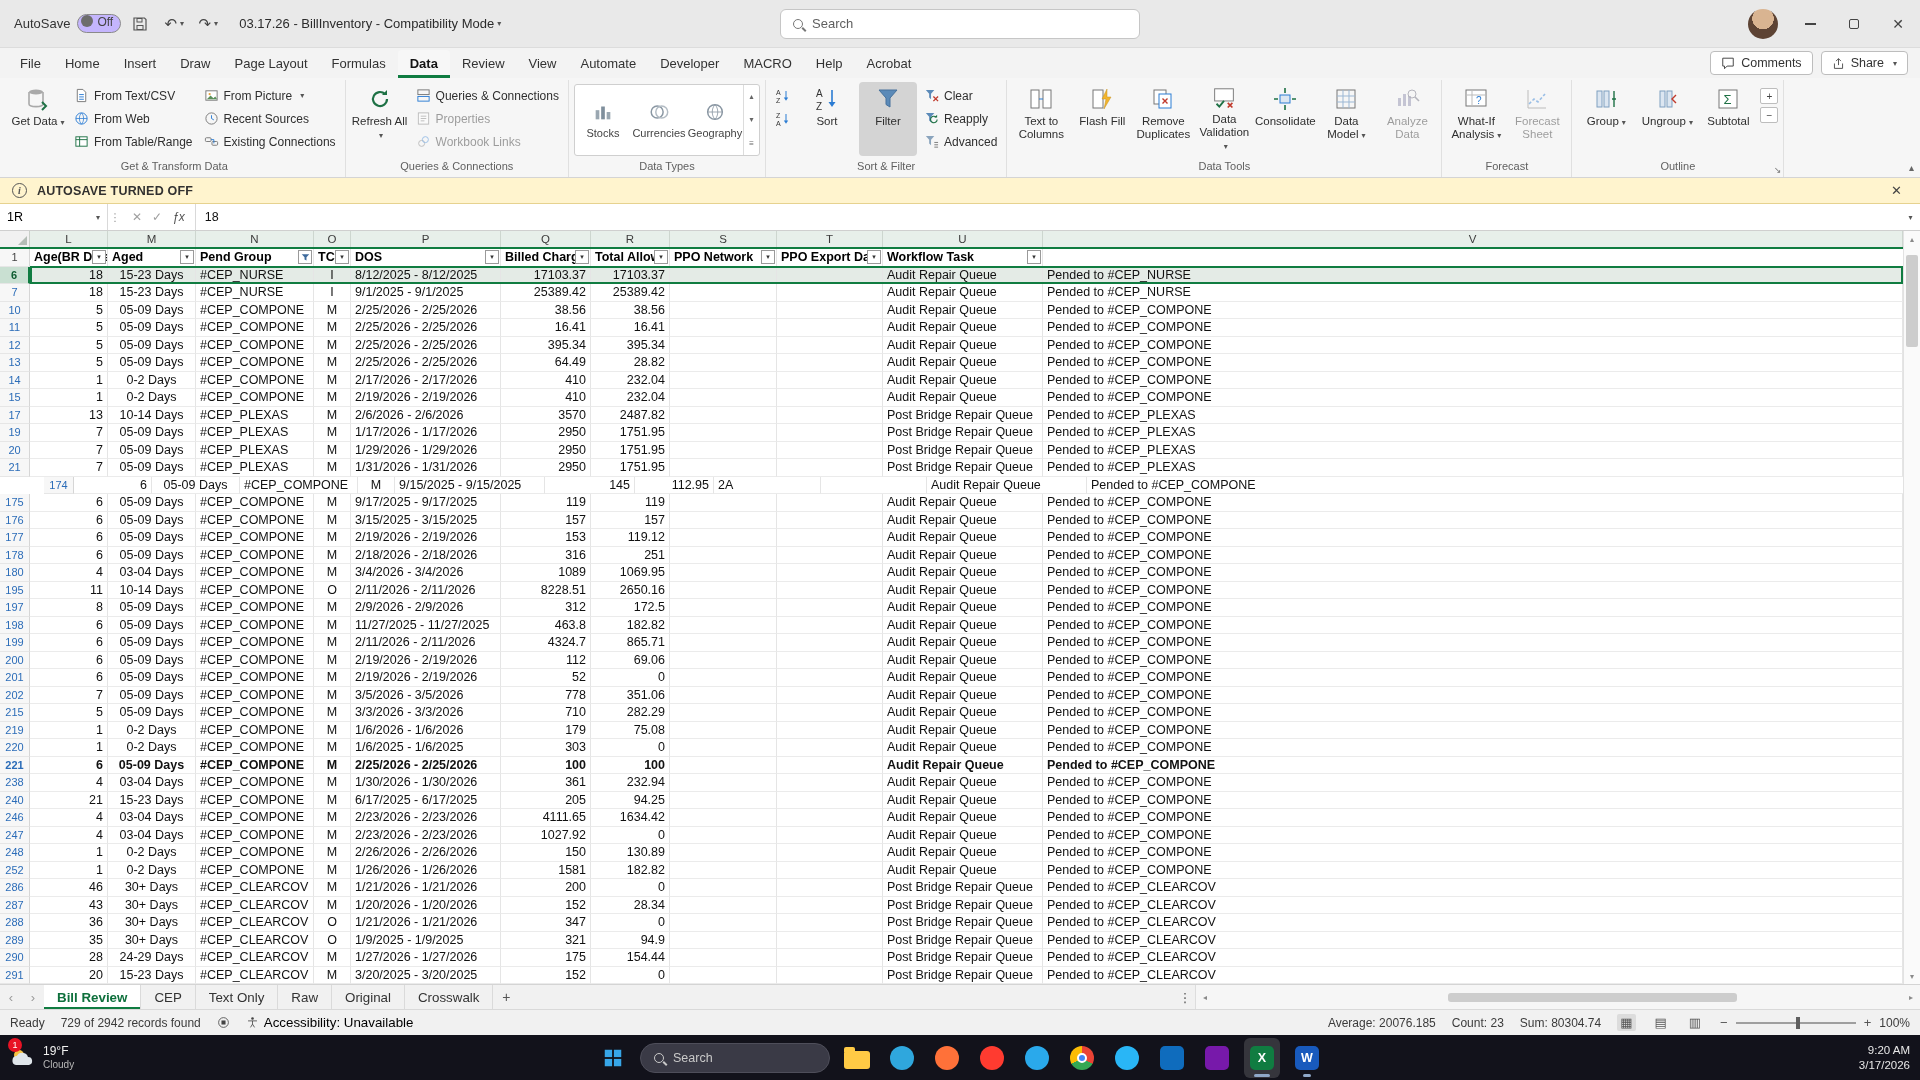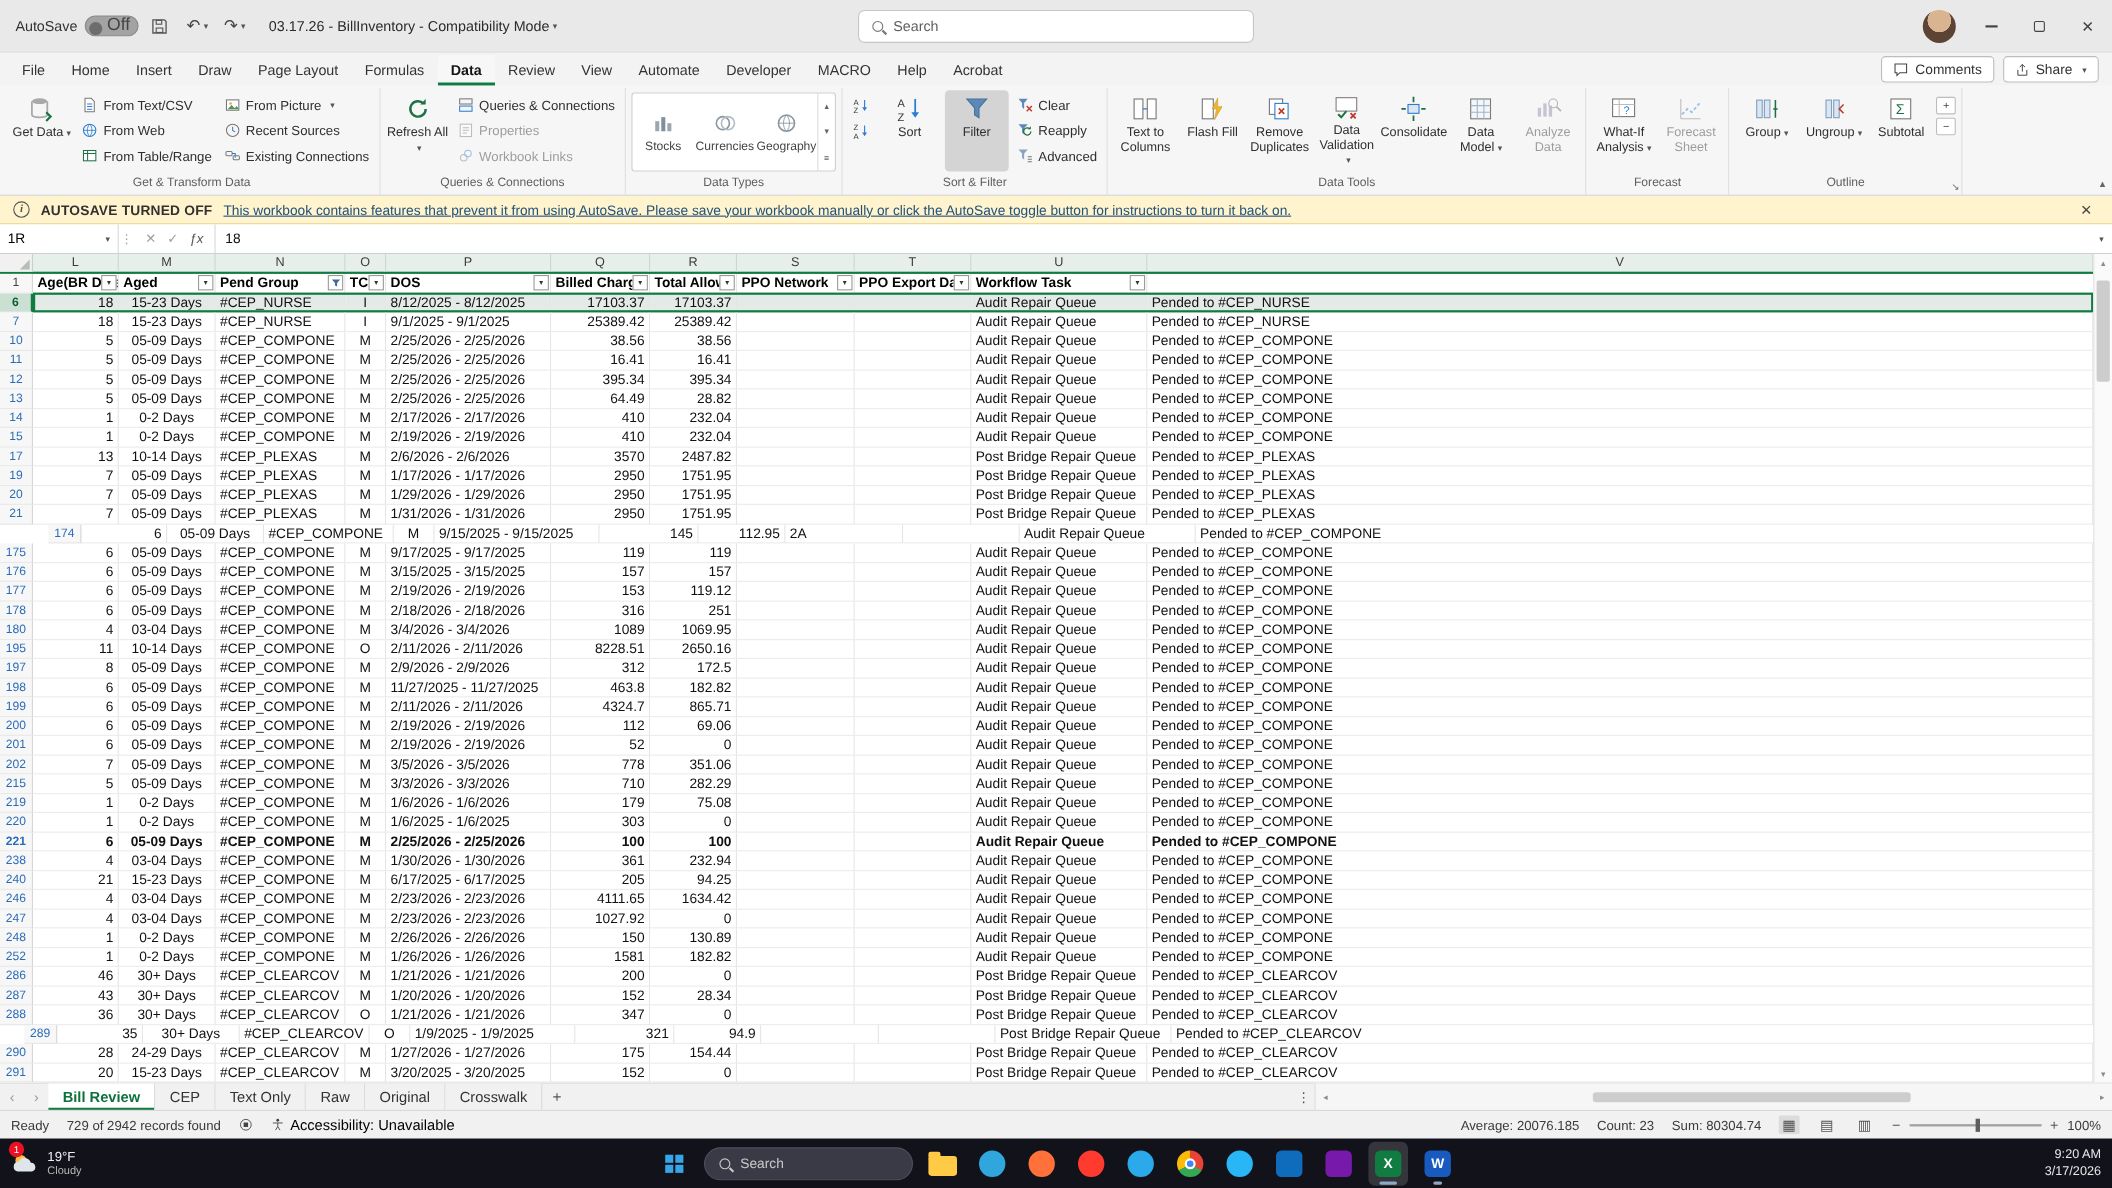--- a/index.html
+++ b/index.html
@@ -7,21 +7,21 @@
   body{font-family:"Liberation Sans",sans-serif;display:flex;flex-direction:column;background:#fff;color:#222}
   button{font-family:inherit;background:none;border:none;cursor:default}
   svg{display:block}
   .g{font-size:14px;color:#444;line-height:1}
   .caret{display:inline-block;font-size:8px;color:#555;margin-left:3px}
   .caret::before{content:"▾"}
 
   
   .titlebar{height:48px;background:#e9e9e9;border-bottom:1px solid #dcdcdc;display:flex;align-items:center;padding-left:14px;position:relative;flex:0 0 auto}
   .autosave{display:flex;align-items:center;gap:7px;font-size:13px;color:#333}
-  .as-pill{display:flex;align-items:flex-end;gap:4px;background:#a3a3a3;border:1px solid #8a8a8a;border-radius:10px;height:19px;padding:0 7px 0 3px;font-size:16px;color:#444}
+  .as-pill{display:flex;align-items:flex-start;gap:4px;background:#c4b5fd;border:1px solid #8a8a8a;border-radius:10px;height:19px;padding:0 7px 0 3px;font-size:12px;color:#444}
   .as-knob{width:12px;height:12px;border-radius:50%;background:#6d6d6d}
   .qat{width:30px;height:30px;display:flex;align-items:center;justify-content:center;margin-left:4px;border-radius:4px}
   .qat .g{font-size:15px}
   .doc-title{margin-left:16px;font-size:13px;color:#2b2b2b;white-space:nowrap;display:flex;align-items:center}
   .search-pill{position:absolute;left:50%;top:50%;transform:translate(-50%,-50%);width:360px;height:30px;background:#fff;border:1px solid #c6c6c6;border-radius:6px;display:flex;align-items:center;gap:9px;padding:0 12px;font-size:13px;color:#5f5f5f}
   .mag{width:10px;height:10px;border:1.6px solid #777;border-radius:50%;position:relative;flex:0 0 auto}
   .mag::after{content:"";position:absolute;width:2px;height:5px;background:#777;transform:rotate(-45deg);right:-3px;bottom:-4px}
   .tb-ctrls{position:absolute;right:0;top:0;height:48px;display:flex;align-items:center}
   .avatar{width:30px;height:30px;border-radius:50%;margin-right:10px;background:radial-gradient(circle at 50% 32%,#d9b491 0 42%,#5d4334 43% 100%)}
   .winbtn{width:44px;height:48px;display:flex;align-items:center;justify-content:center}
@@ -534,21 +534,20 @@
     <div class="grp-l">Outline</div>
     <span class="launcher">↘</span>
   </section>
 
   <button class="rib-collapse">▴</button>
 </div>
 
 <div class="banner">
   <span class="b-ico">i</span>
   <span class="b-title">AUTOSAVE TURNED OFF</span>
-  <a class="b-link">This workbook contains features that prevent it from using AutoSave. Please save your workbook manually or click the AutoSave toggle button for instructions to turn it back on.</a>
   <button class="b-close"><span>✕</span></button>
 </div>
 
 <div class="fbar">
   <div class="namebox">
       <span>1R</span>
       <span class="caret"></span>
     </div>
   <div class="fdots">⋮</div>
   <div class="fbtns">
@@ -1986,21 +1985,21 @@
         <div class="cell a-left">
           <span></span>
         </div>
         <div class="cell a-left">
           <span>Post Bridge Repair Queue</span>
         </div>
         <div class="cell a-left">
           <span>Pended to #CEP_CLEARCOV</span>
         </div>
       </div>
-      <div class="grow" style="grid-template-columns: 30px 78px 88px 118px 37px 150px 90px 79px 107px 106px 160px 860px; padding-left: 22px;">
+      <div class="grow" style="grid-template-columns: 30px 78px 88px 118px 37px 150px 90px 79px 107px 106px 160px 860px;">
         <div class="rn">289</div>
         <div class="cell a-right">
           <span>35</span>
         </div>
         <div class="cell a-center">
           <span>30+ Days</span>
         </div>
         <div class="cell a-left">
           <span>#CEP_CLEARCOV</span>
         </div>

